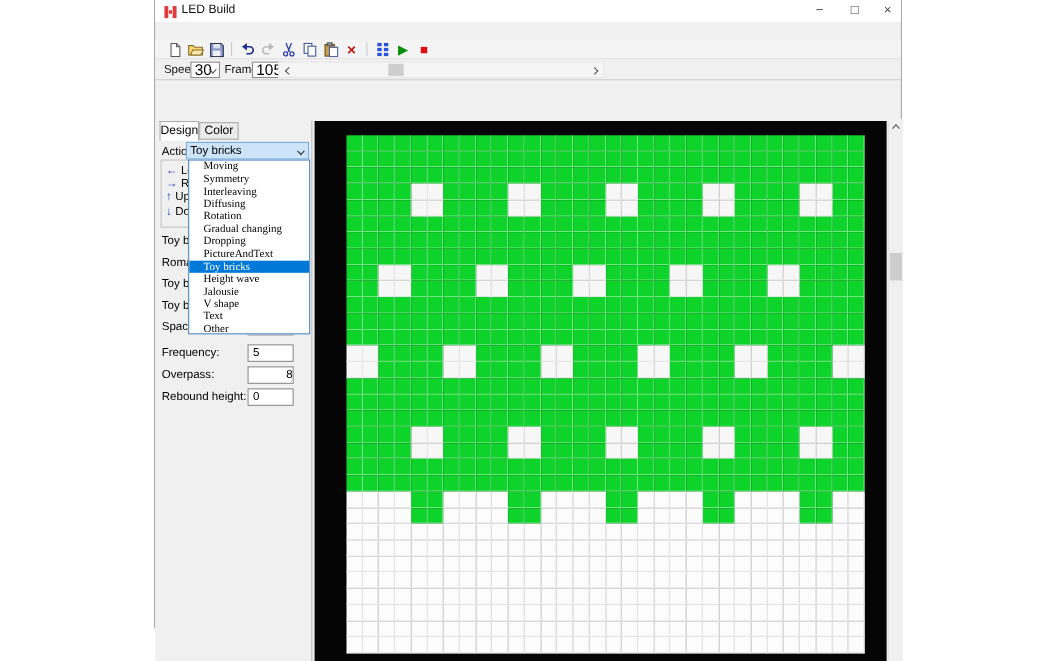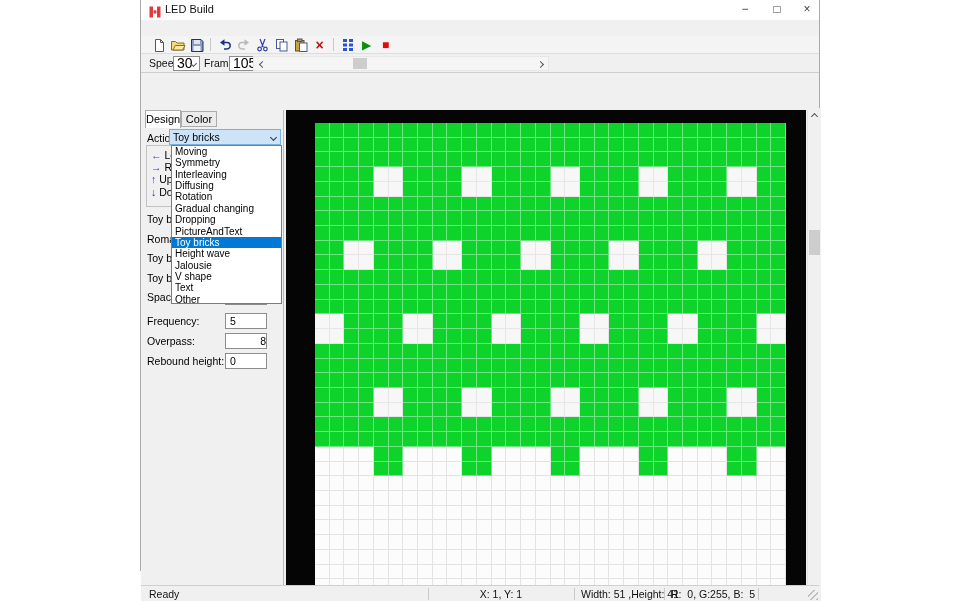--- a/index.html
+++ b/index.html
@@ -53,21 +53,21 @@
   .dir-item { position:absolute; left:4px; font-size:10.5px; line-height:12px; color:#000; white-space:nowrap; }
   .dir-arrow { color:#2739c9; font-weight:bold; margin-right:3px; }
   .frow { position:absolute; left:0; width:100%; height:17px; }
   .flabel { position:absolute; left:4px; top:2px; font-size:10.5px; white-space:nowrap; }
   .finput { position:absolute; left:82px; top:0; width:42px; height:16px; background:#fff;
             border:1px solid #8c8c8c; font-size:10.5px; line-height:14px; padding-left:4px; }
   .panel-bottom-strip { position:absolute; left:0; right:1px; bottom:1px; height:8px; background:#fcfcfc; }
   
   .dropdown { position:absolute; left:30px; top:37px; width:111px; height:159px; background:#fff;
               border:1px solid #4a86c8; z-index:50; overflow:hidden; }
-  .dd-option { height:11.36px; line-height:11.3px; font-size:10px; padding-left:3px; color:#000; white-space:nowrap; }
+  .dd-option { height:11.36px; line-height:11.3px; font-size:10px; padding-left:13px; color:#000; white-space:nowrap;font-family:Liberation Serif, serif; }
   .dd-option.selected { background:#0078d7; color:#fff; }
   
   .canvas { position:absolute; left:145px; top:2px; width:520px; height:495px; background:#050505; }
   .grid { position:absolute; left:29px; top:13px; width:471px; height:471px; display:grid; }
   .cell { }
   .cell.on   { background:var(--on);   border-right:1px solid rgba(255,255,255,.42); border-bottom:1px solid rgba(255,255,255,.42); }
   .cell.hole { background:var(--hole); border-right:1px solid #e6e6e6; border-bottom:1px solid #e6e6e6; }
   .cell.off  { background:var(--off);  border-right:1px solid #e3e3e3; border-bottom:1px solid #e3e3e3; }
   
   .vscroll { position:absolute; left:666px; top:2px; width:13px; height:502px; background:#f0f0f0; border-left:1px solid #e2e2e2; }
@@ -1322,24 +1322,13 @@
         </span>
       <span class="thumb"></span>
       <span class="sb-arrow" style="right:0;">
           <span class="chev chev-right"></span>
         </span>
     </div>
 
     <div class="scroll-corner"></div>
   </div>
 
-  <div class="statusbar">
-    <span class="sb-text" style="left:8px;">Ready</span>
-    <span class="sb-sep" style="left:287px;"></span>
-    <span class="sb-text" style="left:287px; width:146px; text-align:center;">X: 1, Y: 1</span>
-    <span class="sb-sep" style="left:433px;"></span>
-    <span class="sb-text" style="left:440px;">Width: 51 ,Height: 41</span>
-    <span class="sb-sep" style="left:523px;"></span>
-    <span class="sb-text" style="left:530px;">R:  0, G:255, B:  5</span>
-    <span class="sb-sep" style="left:617px;"></span>
-    <span class="grip"></span>
-  </div>
 </div>
 
 </body></html>

